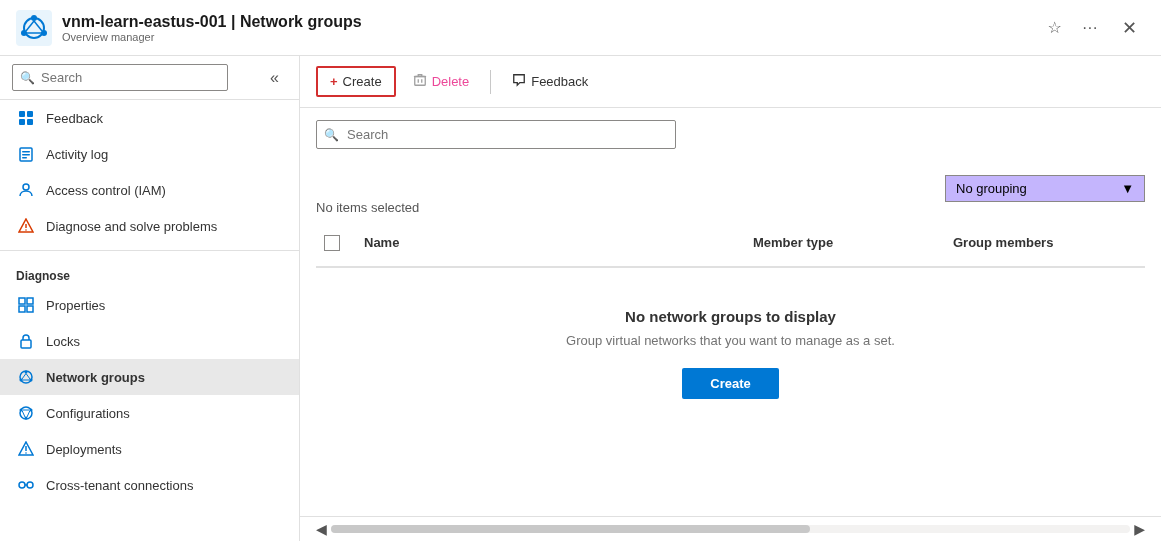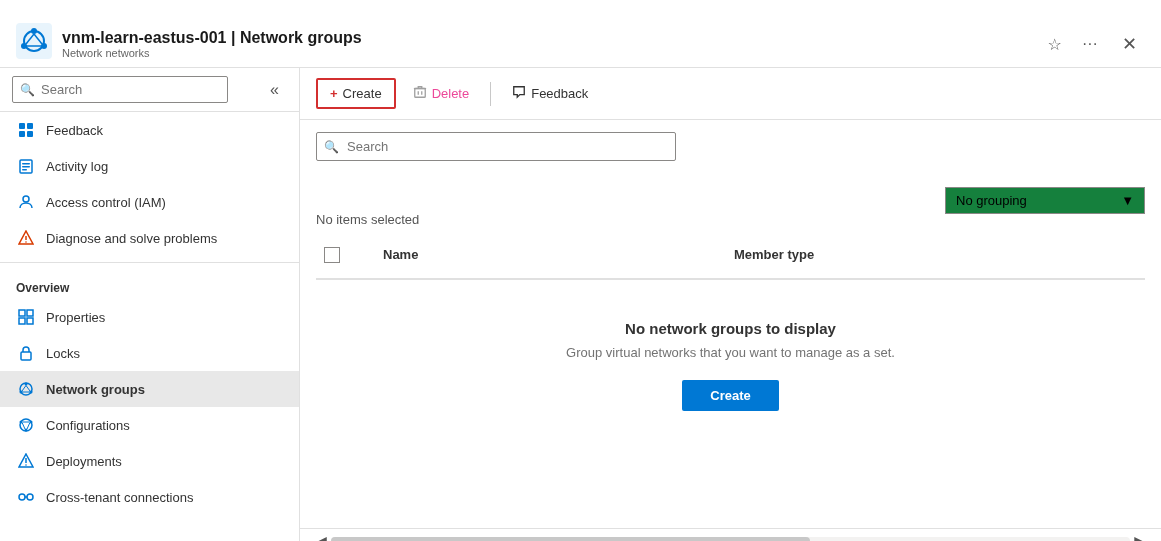--- a/index.html
+++ b/index.html
@@ -1,21 +1,21 @@
 <!DOCTYPE html>
 <html><head>
   <meta charset="utf-8">
   <style>
     * { box-sizing: border-box; margin: 0; padding: 0; }
     body { font-family: 'Segoe UI', Arial, sans-serif; font-size: 13px; color: #333; background: #fff; width: 1161px; height: 541px; overflow: hidden; }
 
     
     .header {
-      display: flex; align-items: flex-end; padding: 8px 16px; border-bottom: 1px solid #e0e0e0;
-      background: #fff; height: 68px;
+      display: flex; align-items: center; padding: 8px 16px; border-bottom: 1px solid #e0e0e0;
+      background: #fff; height: 56px;
     }
     .header-logo {
       width: 36px; height: 36px; margin-right: 10px; flex-shrink: 0;
     }
     .header-title-block { flex: 1; }
     .header-title {
       font-size: 16px; font-weight: 600; color: #1a1a1a;
     }
     .header-subtitle { font-size: 11px; color: #666; }
     .header-icons { display: flex; align-items: center; gap: 12px; }
@@ -72,28 +72,28 @@
     .content-search-row { padding: 12px 16px 8px; }
     .content-search-wrap { position: relative; display: inline-block; width: 360px; }
     .content-search { width: 100%; border: 1px solid #8a8886; padding: 6px 10px 6px 30px; font-size: 13px; outline: none; border-radius: 2px; }
     .content-search-icon { position: absolute; left: 8px; top: 50%; transform: translateY(-50%); color: #666; font-size: 12px; }
 
     .content-status-row { padding: 4px 16px 8px; display: flex; align-items: center; justify-content: space-between; }
     .no-items-label { font-size: 13px; color: #555; margin-top: 39px; }
 
     .grouping-dropdown {
       display: flex; align-items: center; border: 1px solid #8a8886; padding: 5px 10px;
-      background: #15803d; cursor: pointer; font-size: 13px; gap: 8px; min-width: 200px; justify-content: space-between;
+      background: #c4b5fd; cursor: pointer; font-size: 13px; gap: 8px; min-width: 200px; justify-content: space-between;
     }
 
     
     .table-area { padding: 0 16px; }
     .table-header {
       display: grid; grid-template-columns: 40px 1fr 200px 200px;
-      border-bottom: 2px solid #e0e0e0; padding: 8px 0; gap: 19px;
+      border-bottom: 2px solid #e0e0e0; padding: 8px 0;
     }
     .table-header-cell { font-weight: 600; font-size: 13px; color: #333; padding: 4px 8px; }
 
     
     .empty-state {
       display: flex; flex-direction: column; align-items: center; justify-content: center;
       padding: 40px 16px; text-align: center;
     }
     .empty-state-title { font-weight: 700; font-size: 15px; margin-bottom: 8px; }
     .empty-state-desc { color: #737373; font-size: 13px; margin-bottom: 20px; }
@@ -134,21 +134,21 @@
       <line x1="18" y1="11" x2="10" y2="21" stroke="#0078d4" stroke-width="1.5"></line>
       <line x1="10" y1="23" x2="26" y2="23" stroke="#0078d4" stroke-width="1.5"></line>
     </svg>
   </div>
   <div class="header-title-block">
     <div class="header-title">
       <span>vnm-learn-eastus-001</span>
       <span> | </span>
       <span>Network groups</span>
     </div>
-    <div class="header-subtitle">Network networks</div>
+    <div class="header-subtitle">Overview manager</div>
   </div>
   <div class="header-icons">
     <button class="header-icon-btn">☆</button>
     <button class="header-icon-btn">···</button>
     <button class="close-btn">✕</button>
   </div>
 </div>
 
 <div class="main-layout">
 
@@ -197,21 +197,21 @@
         <svg width="16" height="16" viewBox="0 0 16 16">
             <path d="M8 1 L15 14 L1 14 Z" fill="none" stroke="#d83b01" stroke-width="1.5"></path>
             <line x1="8" y1="6" x2="8" y2="10" stroke="#d83b01" stroke-width="1.5"></line>
             <circle cx="8" cy="12" r="0.8" fill="#d83b01"></circle>
           </svg>
       </span>
       <span>Diagnose and solve problems</span>
     </div>
 
     <hr class="sidebar-divider">
-    <div class="sidebar-section-label">Overview</div>
+    <div class="sidebar-section-label">Diagnose</div>
 
     <div class="sidebar-nav-item">
       <span class="sidebar-nav-icon">
         <svg width="16" height="16" viewBox="0 0 16 16" fill="none" stroke="#0078d4" stroke-width="1.5">
             <rect x="1" y="1" width="6" height="6"></rect>
             <rect x="9" y="1" width="6" height="6"></rect>
             <rect x="1" y="9" width="6" height="6"></rect>
             <rect x="9" y="9" width="6" height="6"></rect>
           </svg>
       </span>
@@ -323,20 +323,21 @@
         </button>
       </div>
 
       <div class="table-area">
         <div class="table-header">
           <div class="table-header-cell">
             <span class="table-checkbox"></span>
           </div>
           <div class="table-header-cell">Name</div>
           <div class="table-header-cell">Member type</div>
+          <div class="table-header-cell">Group members</div>
         </div>
 
         <div class="empty-state">
           <div class="empty-state-title">No network groups to display</div>
           <div class="empty-state-desc">Group virtual networks that you want to manage as a set.</div>
           <button class="empty-state-btn">Create</button>
         </div>
       </div>
     </div>
 

